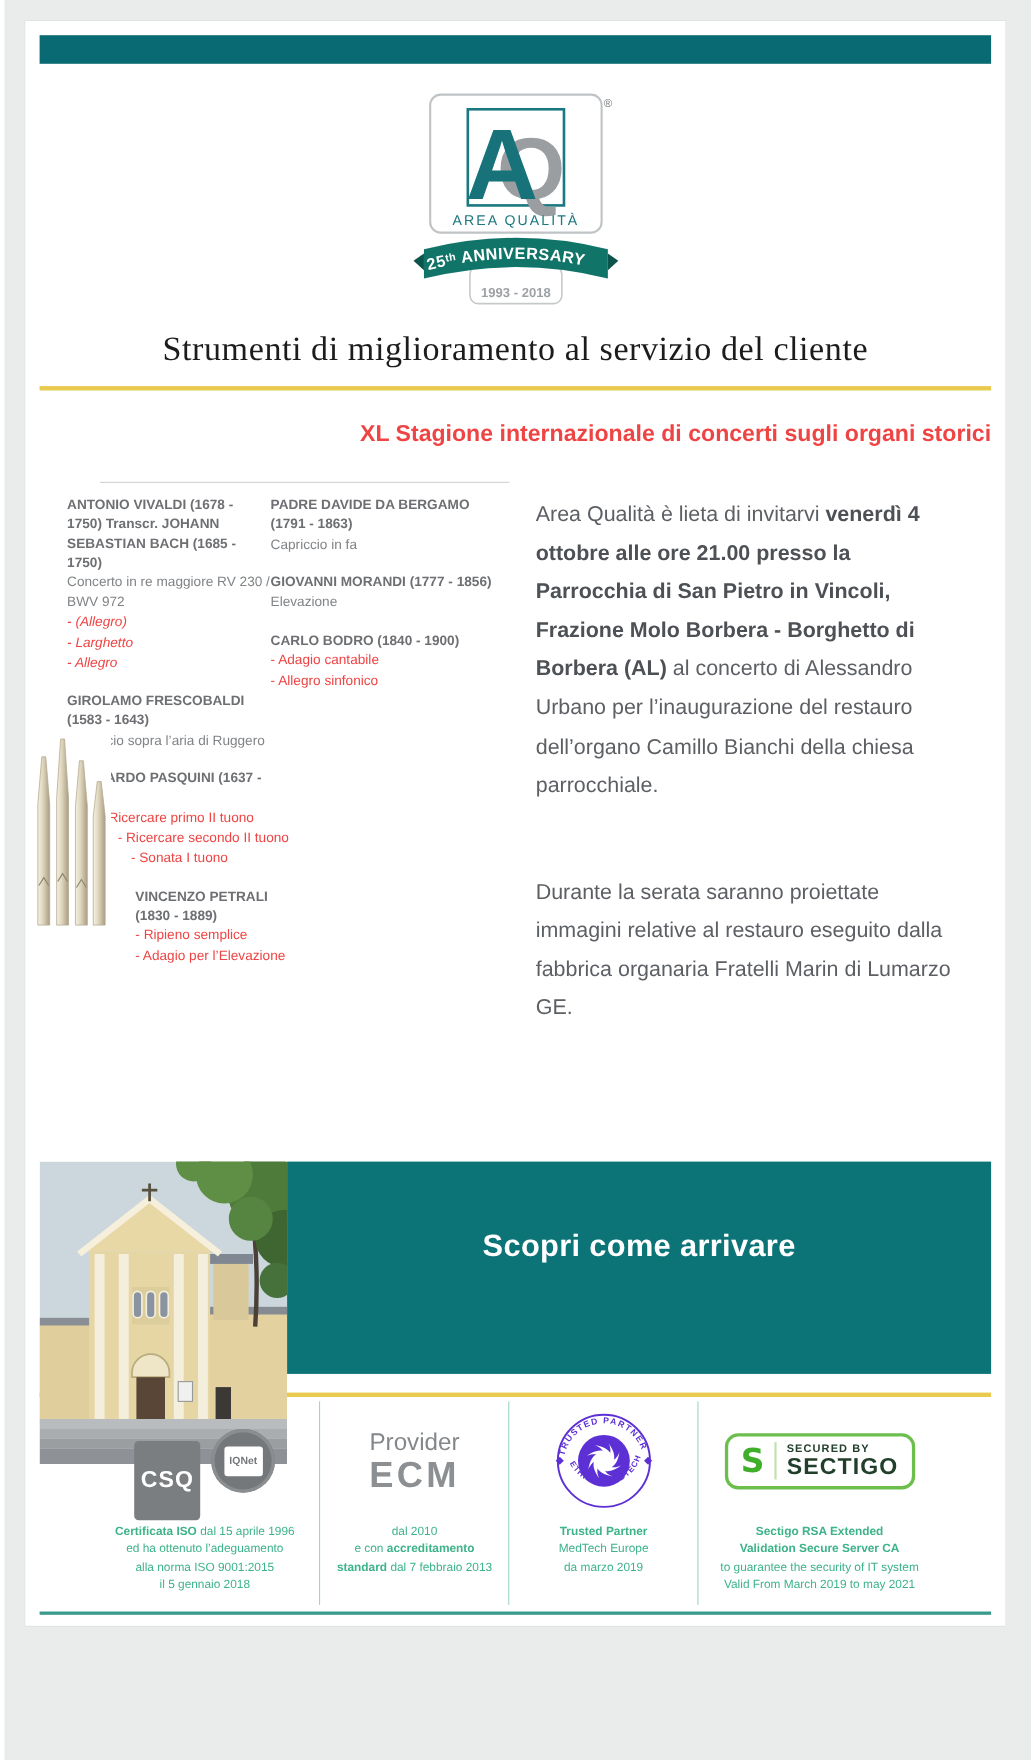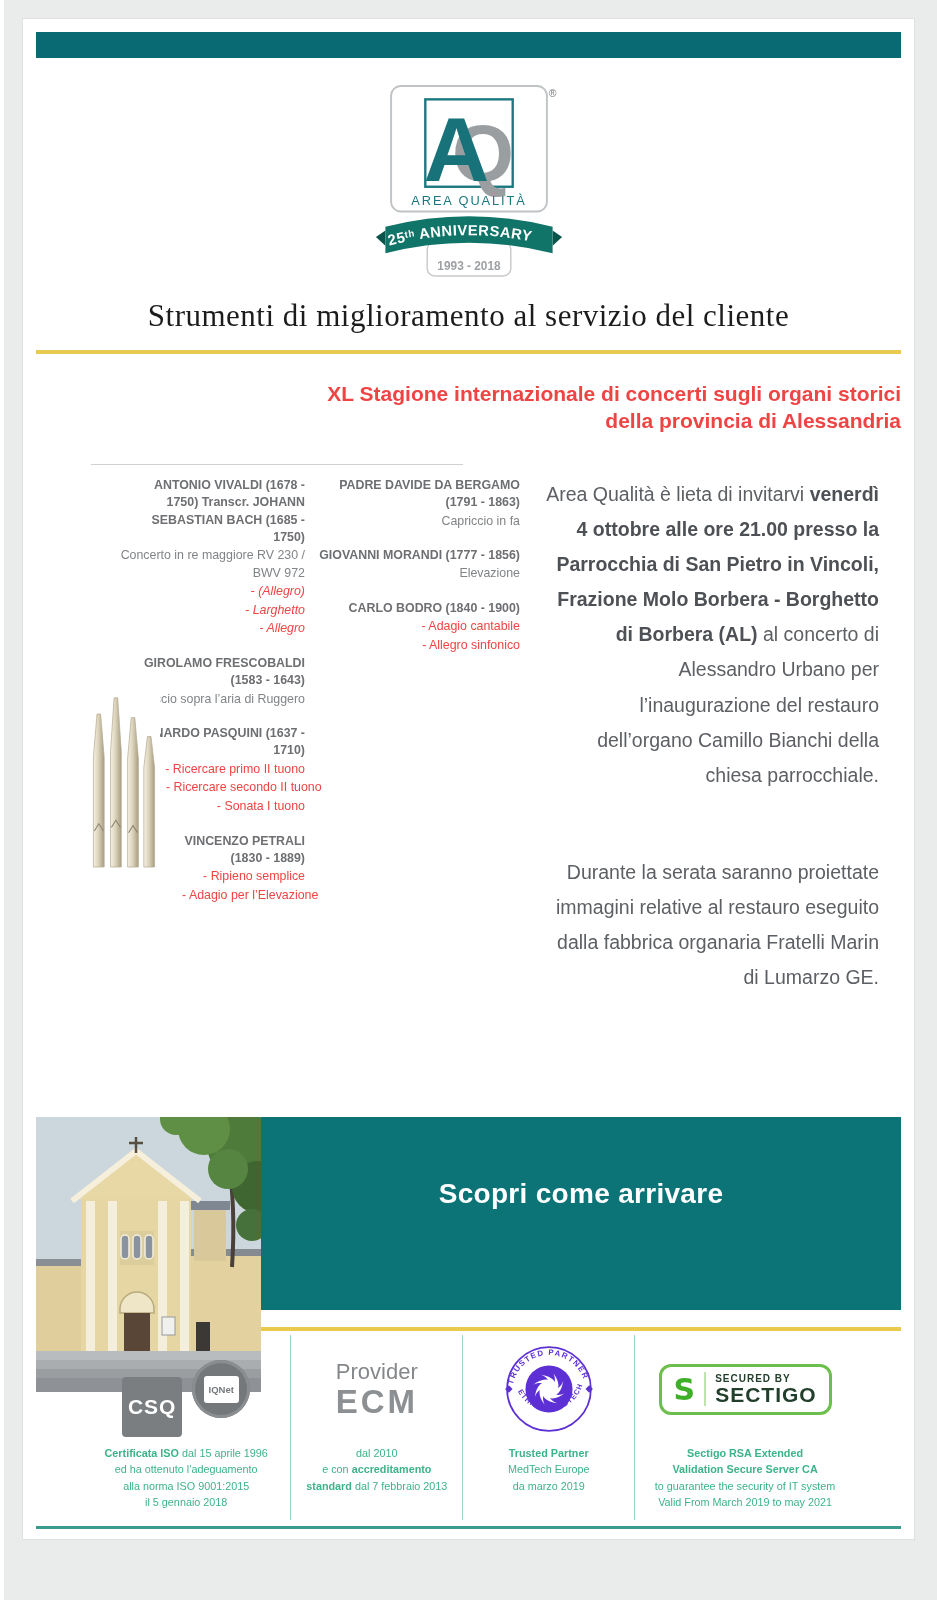--- a/index.html
+++ b/index.html
@@ -27,21 +27,21 @@
     font-size: 31px; color: #1c1c1c; text-align: center;
     margin-top: 12px; font-weight: 400; letter-spacing: 0.5px;
   }
   .hr-gold { height: 4px; background: #e9c94e; margin-top: 16px; }
   .event-heading {
     text-align: right; margin-top: 26px;
     color: #ef4444; font-weight: 700; font-size: 21px; line-height: 27px;
   }
 
   .program-topline { width: 372px; height: 1px; background: #cfd2d1; margin: 30px 0 0 55px; }
-  .program-row { display: flex; margin: 12px 18px 0 84px; position: relative; min-height: 388px; text-align: right; }
+  .program-row { display: flex; margin: 12px 18px 0 25px; position: relative; min-height: 388px; }
   .prog-col1 { width: 185px; flex: none; }
   .prog-col2 { width: 215px; flex: none; }
   .prog-col3 { flex: 1; padding-left: 26px; padding-right: 4px; }
 
   .prog-entry { margin-bottom: 17px; }
   .prog-title { font-size: 12.4px; font-weight: 700; color: #6d6f72; line-height: 1.4; }
   .prog-desc  { font-size: 12.4px; color: #818487; line-height: 1.4; margin-top: 1px; }
   .prog-work  { font-size: 12.4px; color: #ef4444; line-height: 1.5; white-space: nowrap; }
   .prog-work.it { font-style: italic; }
   .indent1 { margin-left: 30px; }
@@ -71,21 +71,21 @@
   .cert-col + .cert-col { border-left: 1px solid #9fd6c6; }
   .cert-col1 { flex: 1.18; }
   .cert-col2 { flex: 0.95; }
   .cert-col3 { flex: 0.95; }
   .cert-col4 { flex: 1.25; }
   .badge-zone { height: 100px; display: flex; align-items: center; justify-content: center; gap: 10px; }
   .cert-caption { margin-top: 6px; text-align: center; color: #3db389; font-size: 10.8px; line-height: 1.5; }
   .cert-caption b { font-weight: 700; }
 
   .csq-box {
-    width: 60px; height: 60px; background: #7b7e81; border-radius: 4px;
+    width: 60px; height: 72px; background: #7b7e81; border-radius: 4px;
     display: flex; align-items: center; justify-content: center;
     color: #ffffff; font-weight: 700; font-size: 21px; letter-spacing: 1px; margin-top: 36px;
   }
   .iqnet-circle {
     width: 58px; height: 58px; border-radius: 50%; background: #75787b;
     display: flex; align-items: center; justify-content: center;
     box-shadow: inset 0 0 0 3px #8b8e91;
   }
   .iqnet-inner {
     background: #ffffff; border-radius: 3px; padding: 8px 5px;
@@ -133,21 +133,20 @@
       </text>
     </svg>
   </div>
 
   <div class="page-title">Strumenti di miglioramento al servizio del cliente</div>
 
   <div class="hr-gold"></div>
 
   <div class="event-heading">
     <div>XL Stagione internazionale di concerti sugli organi storici</div>
-    <div>della provincia di Alessandria</div>
   </div>
 
   <div class="program-topline"></div>
 
   <div class="program-row">
 
     <svg class="pipes" width="72" height="196" viewBox="0 0 80 200">
       <defs>
         <linearGradient id="pg" x1="0" y1="0" x2="1" y2="0">
           <stop offset="0" stop-color="#f6f1e3"></stop>

